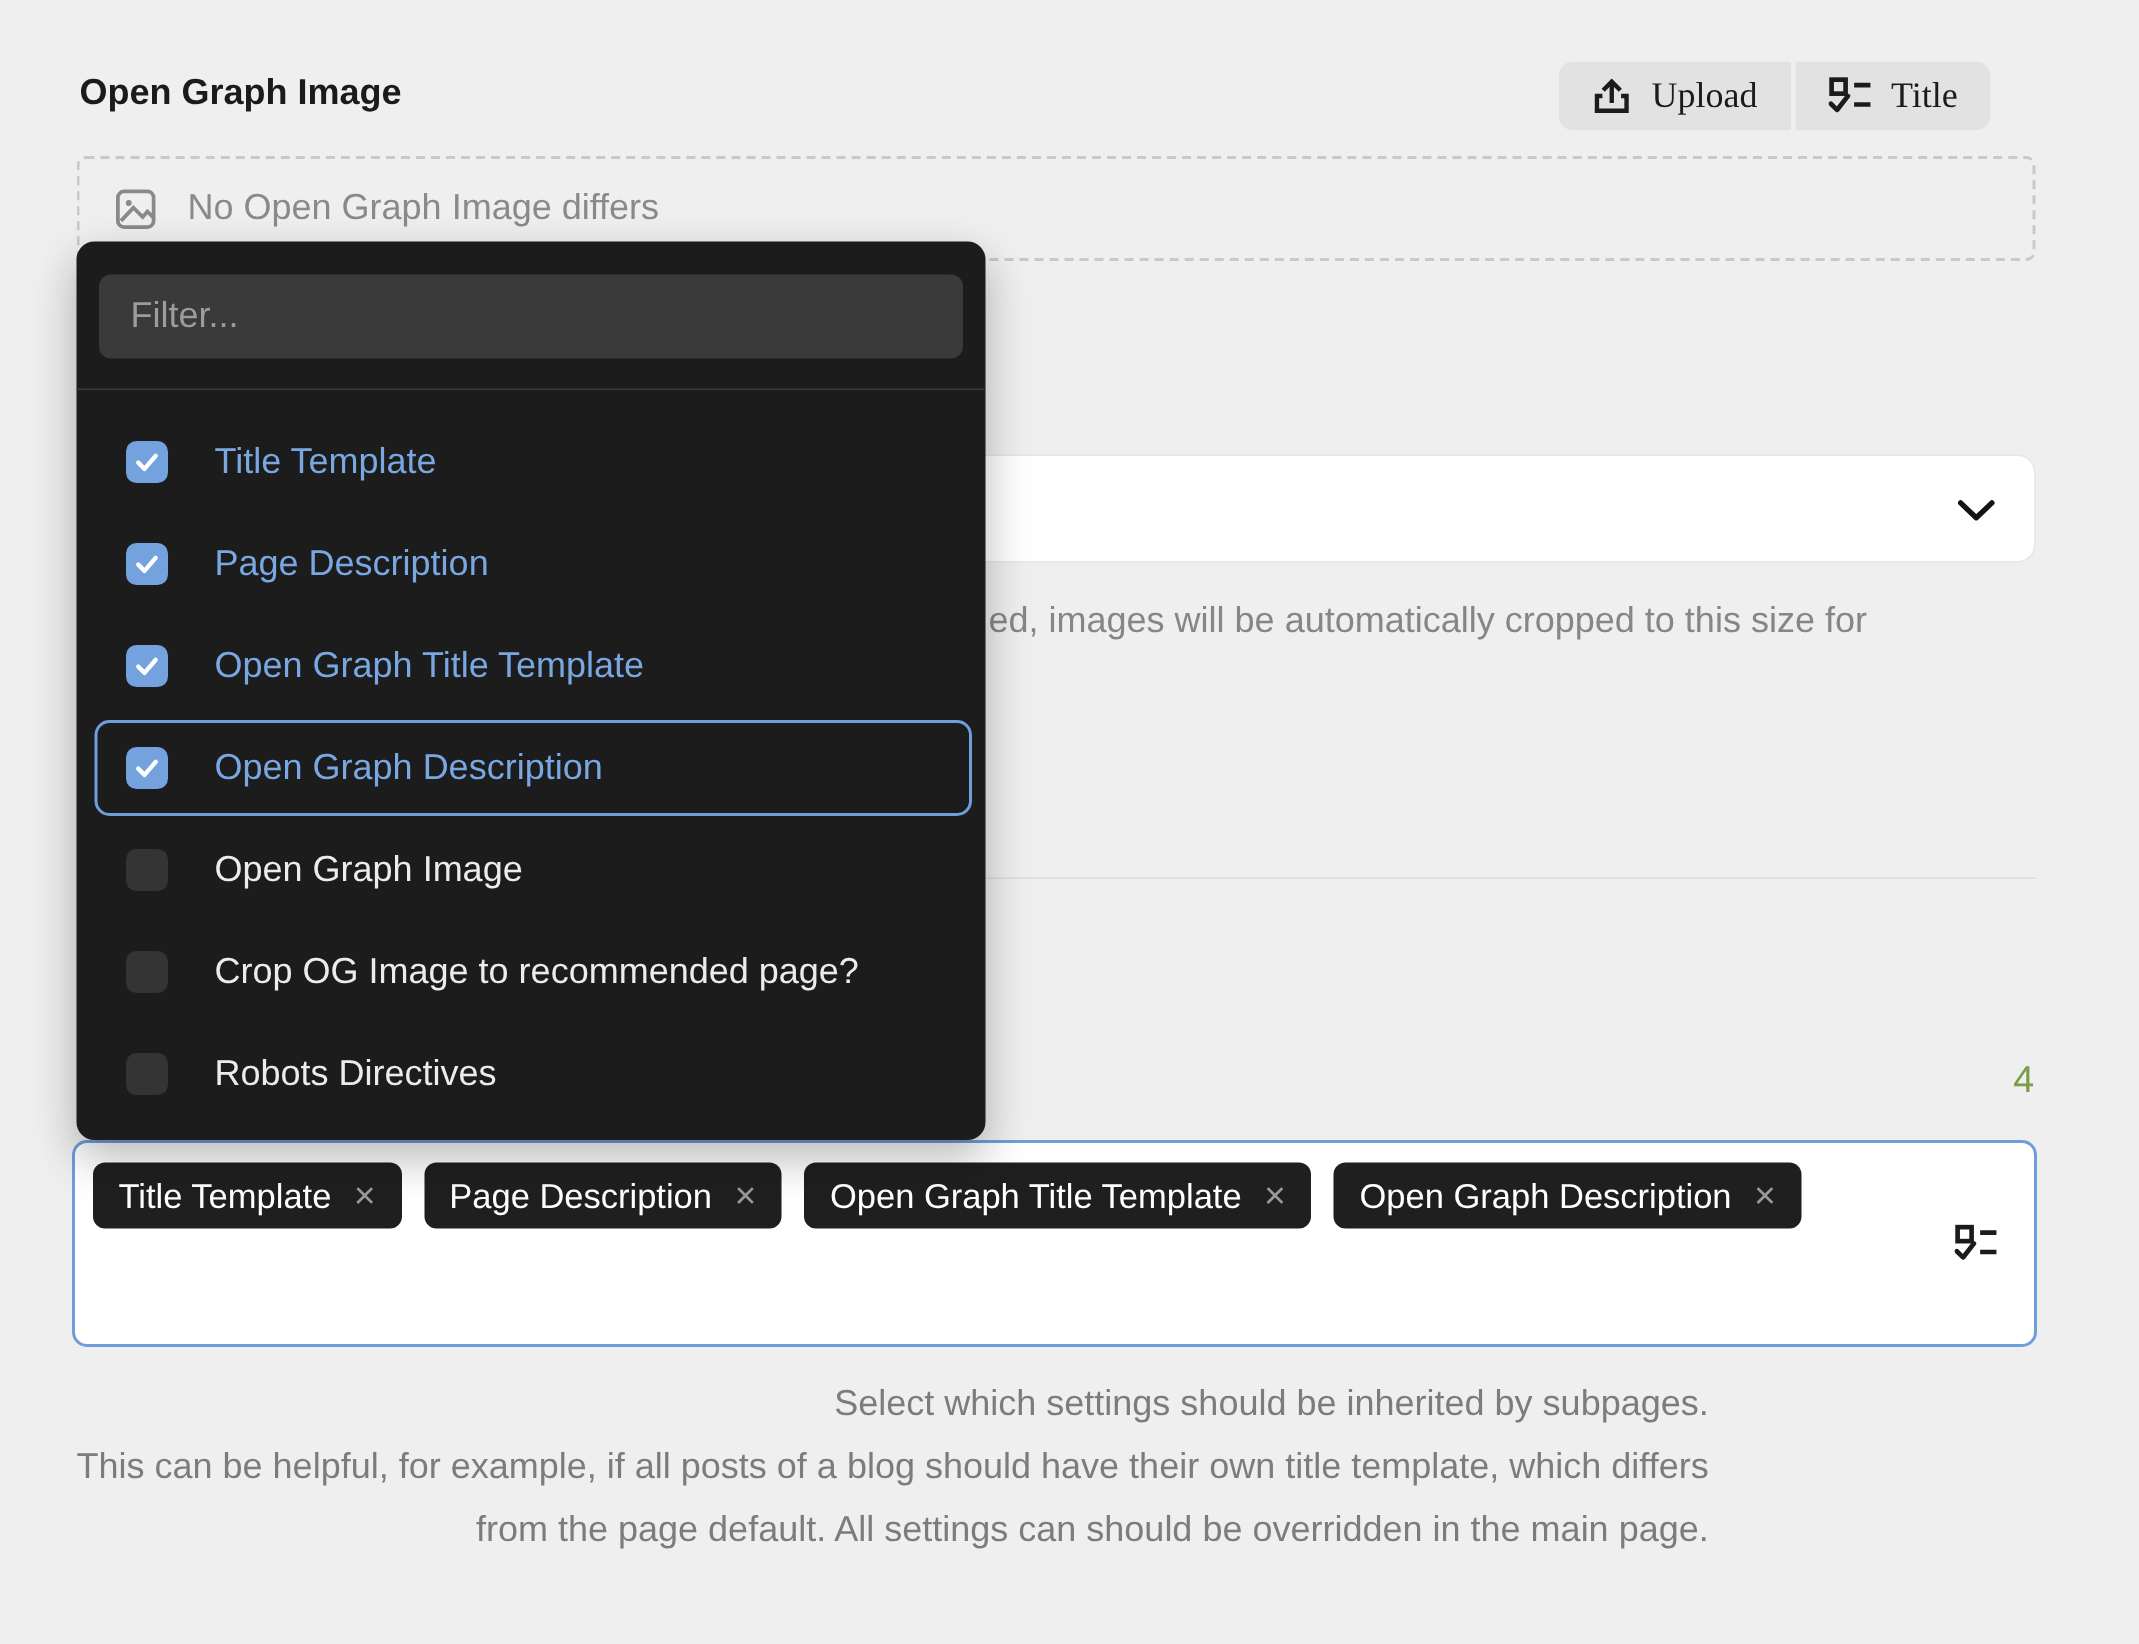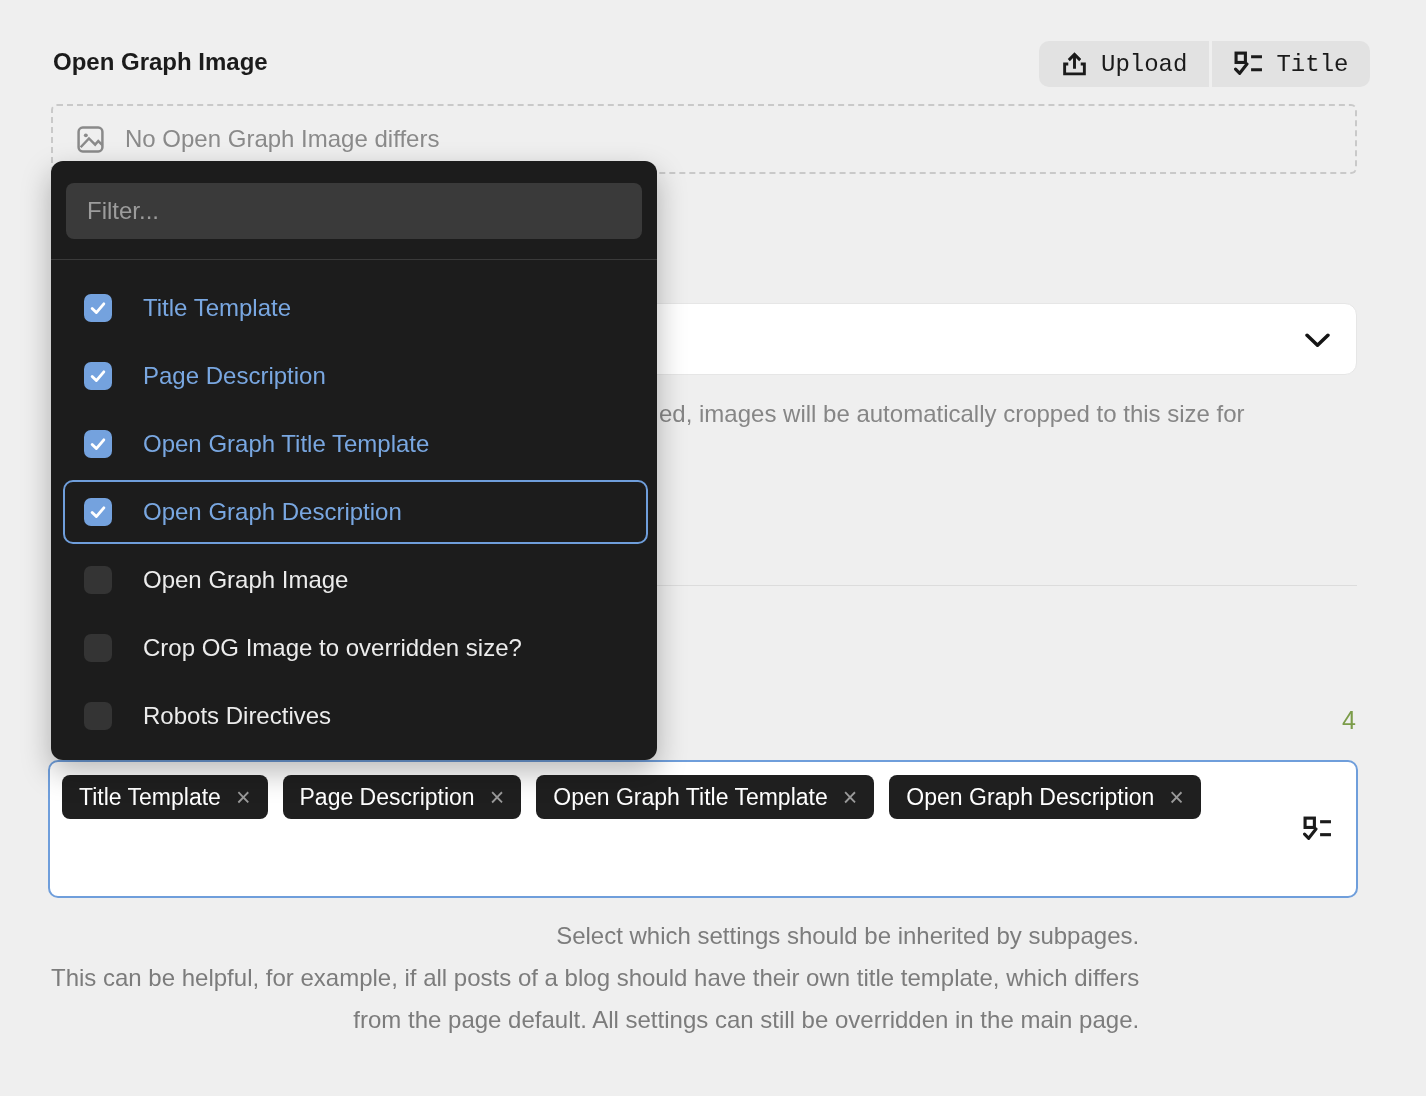--- a/index.html
+++ b/index.html
@@ -7,21 +7,21 @@
   .page {
     position:relative; width:1426px; height:1096px; overflow:hidden;
     background:#efefef;
     font-family:"Liberation Sans","DejaVu Sans",sans-serif;
     color:#1b1b1b;
   }
   
   .field-label{ position:absolute; left:53px; top:48px; font-size:24px; font-weight:600; color:#1b1b1b; }
   .btn-group{ position:absolute; left:1039px; top:41px; height:46px; display:flex; gap:3px; border-radius:10px; overflow:hidden; }
   .seg-btn{ display:flex; align-items:center; gap:13px; padding:0 22px; background:#e2e2e2; border:none; cursor:pointer;
-    font-family:Liberation Mono, monospace; font-size:24px; color:#1b1b1b; }
+    font-family:Liberation Serif, serif; font-size:24px; color:#1b1b1b; }
   .seg-btn svg{ display:block; }
 
   
   .dropzone{ position:absolute; left:51px; top:104px; width:1306px; height:70px; border:2px dashed #c9c9c9;
     border-radius:6px; display:flex; align-items:center; gap:20px; padding:0 23px; color:#8a8a8a; font-size:24px; }
   .dropzone svg{ display:block; flex:none; }
 
   
   .select-box{ position:absolute; left:51px; top:303px; width:1306px; height:72px; background:#ffffff;
     border:1px solid #e6e6e6; border-radius:12px; z-index:2; }
@@ -144,21 +144,21 @@
         <path d="M16.5 5.5 H27"></path>
         <path d="M16.5 18 H27"></path>
         <path d="M1.5 17.5 L5.5 21.5 L12.5 12.5" stroke-linecap="round" stroke-linejoin="round"></path>
       </svg>
     </span>
   </div>
 
   <div class="help">
     <div>Select which settings should be inherited by subpages.</div>
     <div>This can be helpful, for example, if all posts of a blog should have their own title template, which differs</div>
-    <div>from the page default. All settings can still be overridden in the main page.</div>
+    <div>from the page default. All settings can should be overridden in the main page.</div>
   </div>
 
   <div class="panel">
     <div class="panel-head">
       <input class="filter-input" type="text" value="" placeholder="Filter..." style="">
     </div>
     <div class="panel-list">
 
       <div class="opt checked">
         <span class="cb on">
@@ -196,21 +196,21 @@
         <span class="opt-label">Open Graph Description</span>
       </div>
 
       <div class="opt unchecked">
         <span class="cb off"></span>
         <span class="opt-label">Open Graph Image</span>
       </div>
 
       <div class="opt unchecked">
         <span class="cb off"></span>
-        <span class="opt-label">Crop OG Image to overridden size?</span>
+        <span class="opt-label">Crop OG Image to recommended page?</span>
       </div>
 
       <div class="opt unchecked">
         <span class="cb off"></span>
         <span class="opt-label">Robots Directives</span>
       </div>
 
     </div>
   </div>
 

